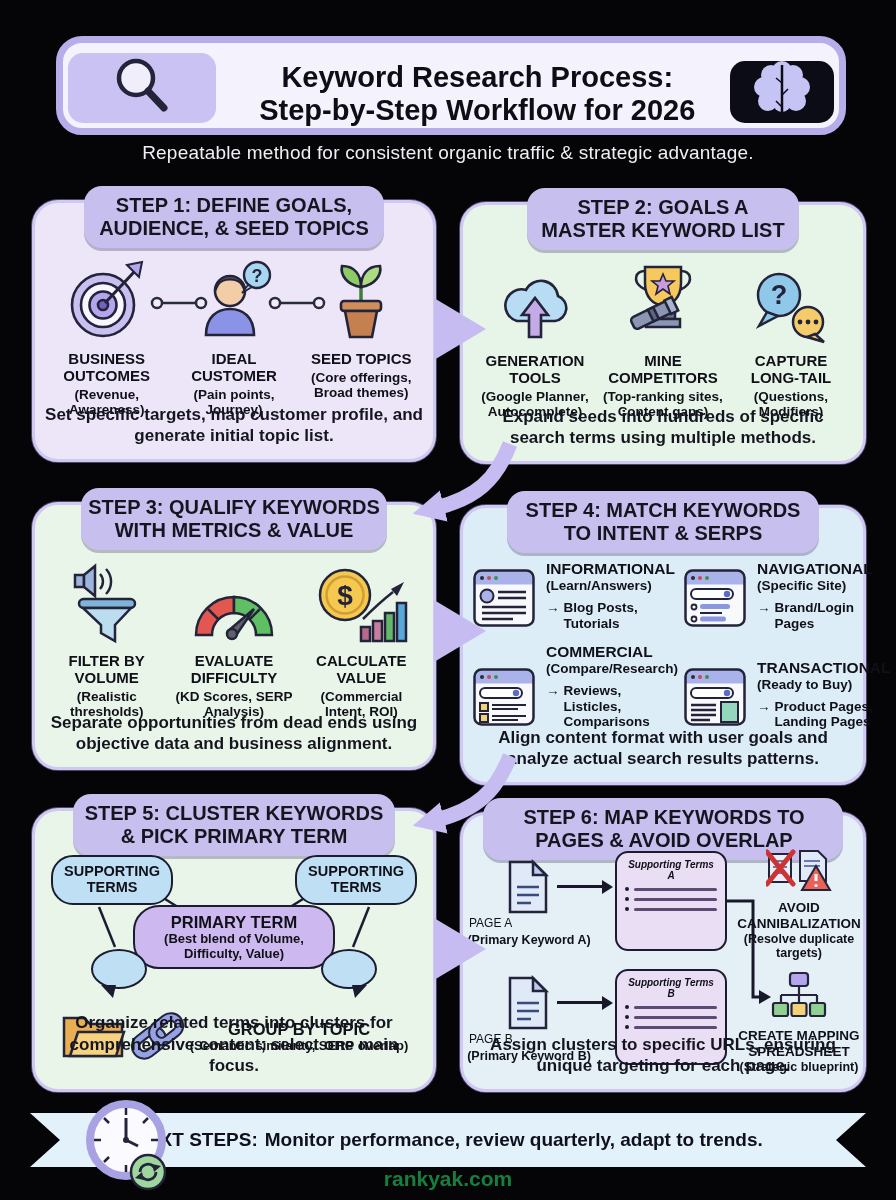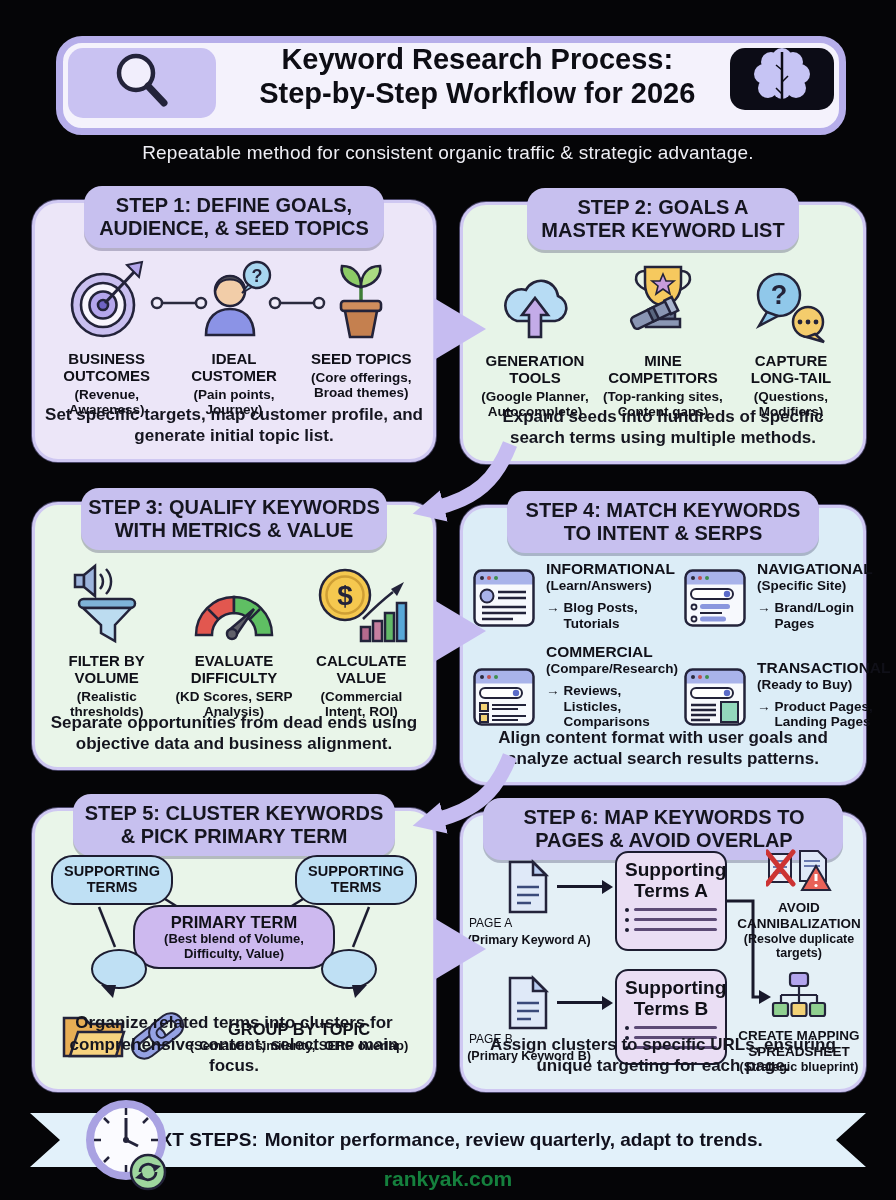--- a/index.html
+++ b/index.html
@@ -1,20 +1,20 @@
 <!DOCTYPE html>
 <html><head>
 <meta charset="utf-8">
 <style>
   html,body{margin:0;padding:0;background:#000;}
   .stage{position:relative;width:896px;height:1200px;background:#050507;overflow:hidden;
          font-family:"Liberation Sans",sans-serif;color:#101018;}
   
   .searchbar{position:absolute;left:56px;top:36px;width:790px;height:99px;background:#f4f2fc;
-             border:7px solid #b6aeea;border-radius:26px;box-sizing:border-box;display:flex;align-items:flex-start;}
+             border:7px solid #b6aeea;border-radius:26px;box-sizing:border-box;display:flex;align-items:flex-end;}
   .sb-left{width:148px;margin:5px;background:#c9c2f2;border-radius:15px;display:flex;align-items:center;justify-content:center;}
   .sb-div{width:2.5px;background:#a49dd6;margin:14px 0 14px 6px;}
   .sb-title{flex:1;display:flex;flex-direction:column;align-items:center;justify-content:center;
             font-weight:800;font-size:29px;line-height:1.16;color:#0d0d14;text-align:center;}
   .sb-right{width:104px;margin:5px;background:#0c0c16;border-radius:15px;display:flex;align-items:center;justify-content:center;}
   .subtitle{position:absolute;top:142px;left:0;width:100%;text-align:center;color:#efeff5;
             font-size:19px;font-weight:500;letter-spacing:.2px;}
   
   .panel{position:absolute;border-radius:26px;border:3px solid #cfc8f2;box-sizing:border-box;
          box-shadow:0 0 0 1px #4a4668;}
@@ -66,21 +66,21 @@
   .p5lines{position:absolute;left:0;top:0;}
   
   .abs{position:absolute;}
   .pg-label{font-size:12px;font-weight:400;line-height:1.1;text-align:left;}
   .pg-sub{font-size:12.5px;font-weight:700;text-align:center;line-height:1.1;}
   .harrow{position:absolute;width:46px;height:3px;background:#18182a;}
   .harrow:after{content:"";position:absolute;right:-10px;top:-5.5px;border-left:11px solid #18182a;
                 border-top:7px solid transparent;border-bottom:7px solid transparent;}
   .terms-box{position:absolute;width:112px;background:#eadef4;border:2.5px solid #1c1c30;border-radius:13px;
              padding:6px 8px;box-sizing:border-box;}
-  .terms-title{font-size:19px;font-weight:800;text-align:center;line-height:1.12;margin-bottom:5px;}
+  .terms-title{font-size:10px;font-weight:800;text-align:center;line-height:1.12;margin-bottom:5px;font-style:italic;}
   .brow{display:flex;align-items:center;gap:5px;margin-top:6px;}
   .bdot{width:4px;height:4px;border-radius:50%;background:#1c1c30;flex:0 0 auto;}
   .bline{flex:1;height:3px;background:#5c4a75;border-radius:2px;}
   .side-blk{position:absolute;width:128px;text-align:center;}
   .side-title{font-size:13.5px;font-weight:800;line-height:1.15;margin-top:3px;}
   .side-sub{font-size:12.5px;font-weight:700;line-height:1.12;margin-top:1px;}
   
   .ribbon{position:absolute;left:30px;top:1113px;width:836px;height:54px;background:#e2f1fa;
           clip-path:polygon(0 0,100% 0,calc(100% - 30px) 50%,100% 100%,0 100%,30px 50%);
           display:flex;align-items:center;justify-content:center;gap:7px;font-size:19px;color:#10101c;}

